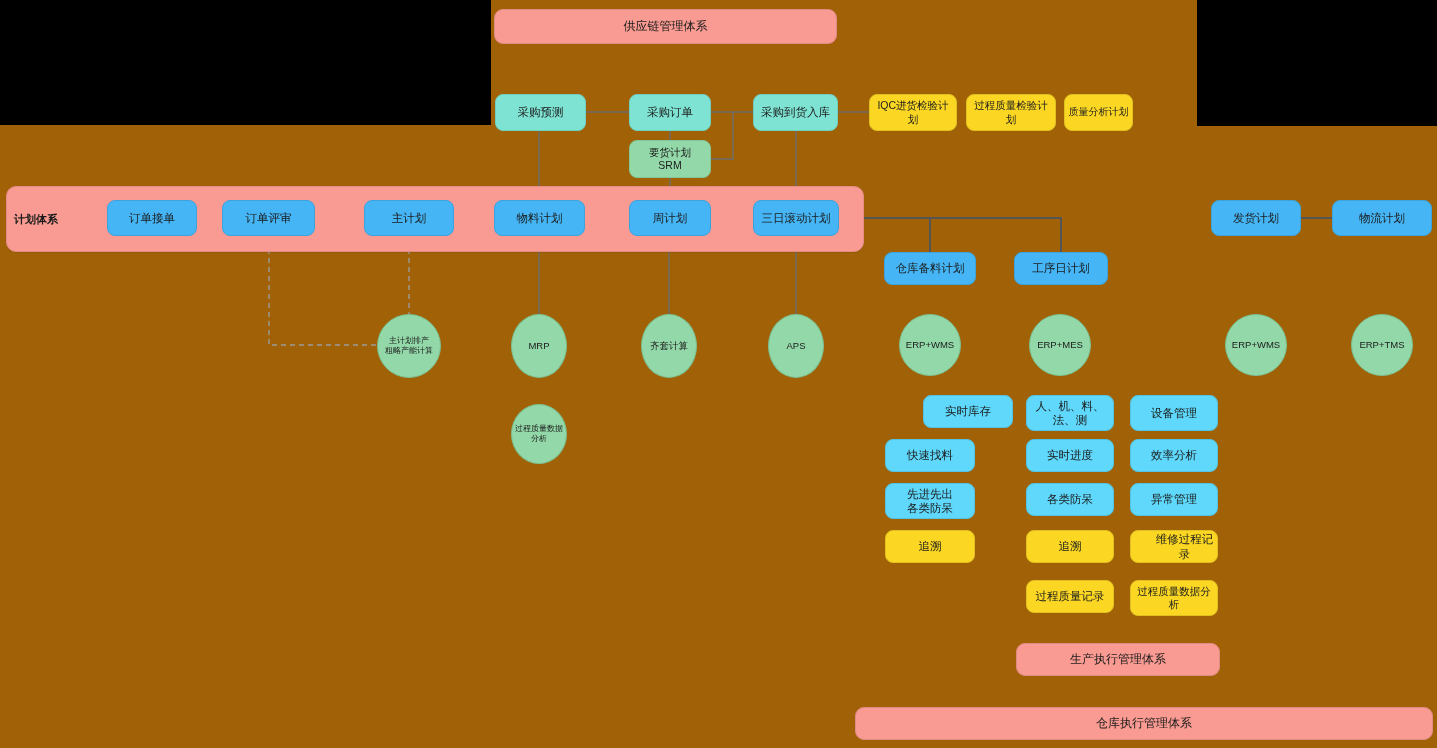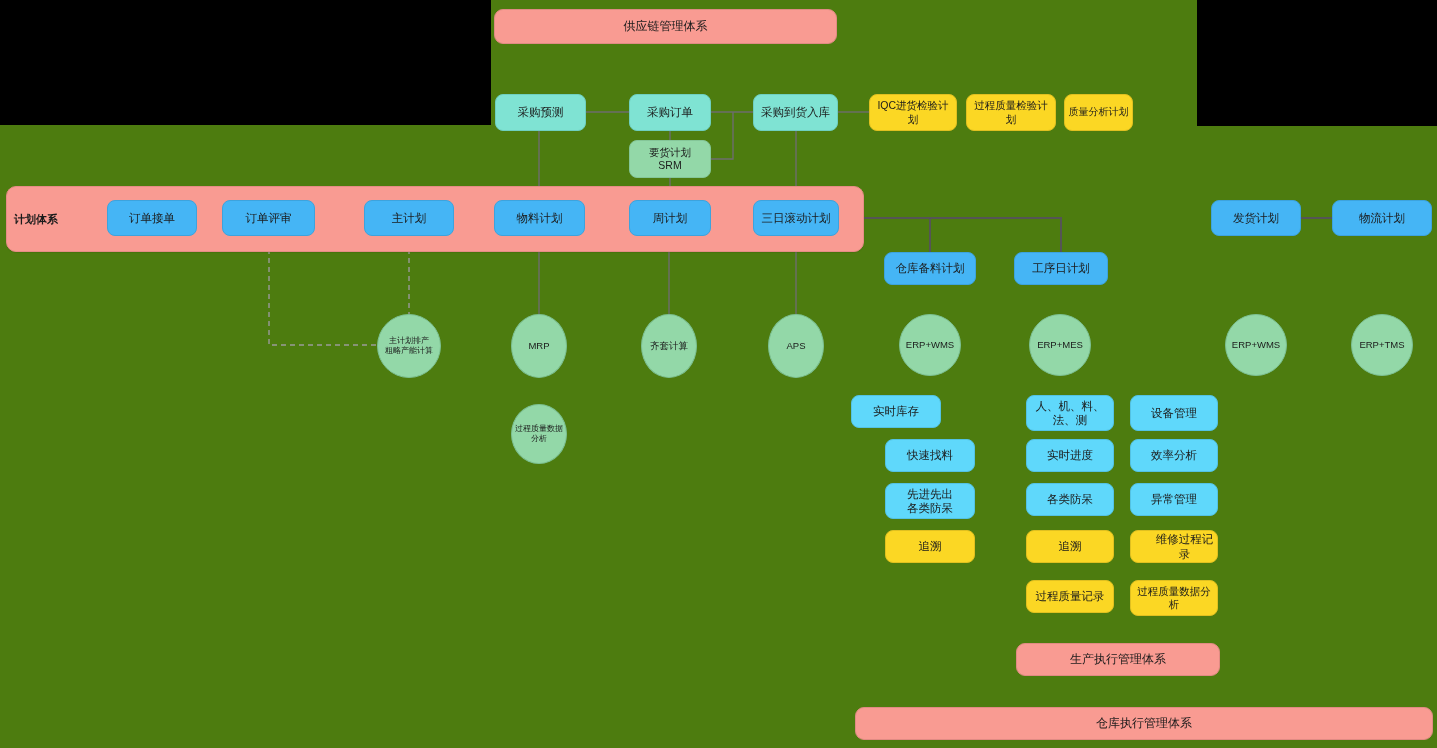--- a/index.html
+++ b/index.html
@@ -1,16 +1,16 @@
 <!DOCTYPE html>
 <html><head>
 <meta charset="utf-8">
 <style>
   html,body{margin:0;padding:0;background:#ffffff;}
-  #stage{position:relative;width:1437px;height:748px;background:#4d7c0f;
+  #stage{position:relative;width:1437px;height:748px;background:#a16207;
          font-family:"Liberation Sans","DejaVu Sans",sans-serif;overflow:hidden;}
   .mask{position:absolute;background:#000000;}
   .node{position:absolute;box-sizing:border-box;display:flex;align-items:center;
         justify-content:center;text-align:center;border-radius:8px;
         font-size:11.5px;color:#1b1b1b;line-height:1.25;padding:2px 3px;
         border:1px solid rgba(0,0,0,.28);white-space:pre-line;}
   .band{background:#f99b92;border:1px solid #e58d85;border-radius:10px;
         box-shadow:0 1px 1px rgba(0,0,0,.08);}
   .banner{position:absolute;box-sizing:border-box;display:flex;align-items:center;
           justify-content:center;background:#f99b92;border:1px solid #e08b83;
@@ -107,21 +107,21 @@
 粗略产能计算</div>
   <div class="circle" style="left:511px;top:314px;width:56px;height:64px;">MRP</div>
   <div class="circle" style="left:641px;top:314px;width:56px;height:64px;">齐套计算</div>
   <div class="circle" style="left:768px;top:314px;width:56px;height:64px;">APS</div>
   <div class="circle" style="left:511px;top:404px;width:56px;height:60px;font-size:8px;">过程质量数据分析</div>
   <div class="circle" style="left:899px;top:314px;width:62px;height:62px;">ERP+WMS</div>
   <div class="circle" style="left:1029px;top:314px;width:62px;height:62px;">ERP+MES</div>
   <div class="circle" style="left:1225px;top:314px;width:62px;height:62px;">ERP+WMS</div>
   <div class="circle" style="left:1351px;top:314px;width:62px;height:62px;">ERP+TMS</div>
 
-  <div class="node cyan" style="left:851px;top:395px;width:90px;height:33px;">实时库存</div>
+  <div class="node cyan" style="left:923px;top:395px;width:90px;height:33px;">实时库存</div>
   <div class="node cyan" style="left:885px;top:439px;width:90px;height:33px;">快速找料</div>
   <div class="node cyan" style="left:885px;top:483px;width:90px;height:36px;">先进先出
 各类防呆</div>
   <div class="node yel" style="left:885px;top:530px;width:90px;height:33px;">追溯</div>
 
   <div class="node cyan" style="left:1026px;top:395px;width:88px;height:36px;">人、机、料、
 法、测</div>
   <div class="node cyan" style="left:1026px;top:439px;width:88px;height:33px;">实时进度</div>
   <div class="node cyan" style="left:1026px;top:483px;width:88px;height:33px;">各类防呆</div>
   <div class="node yel" style="left:1026px;top:530px;width:88px;height:33px;">追溯</div>

